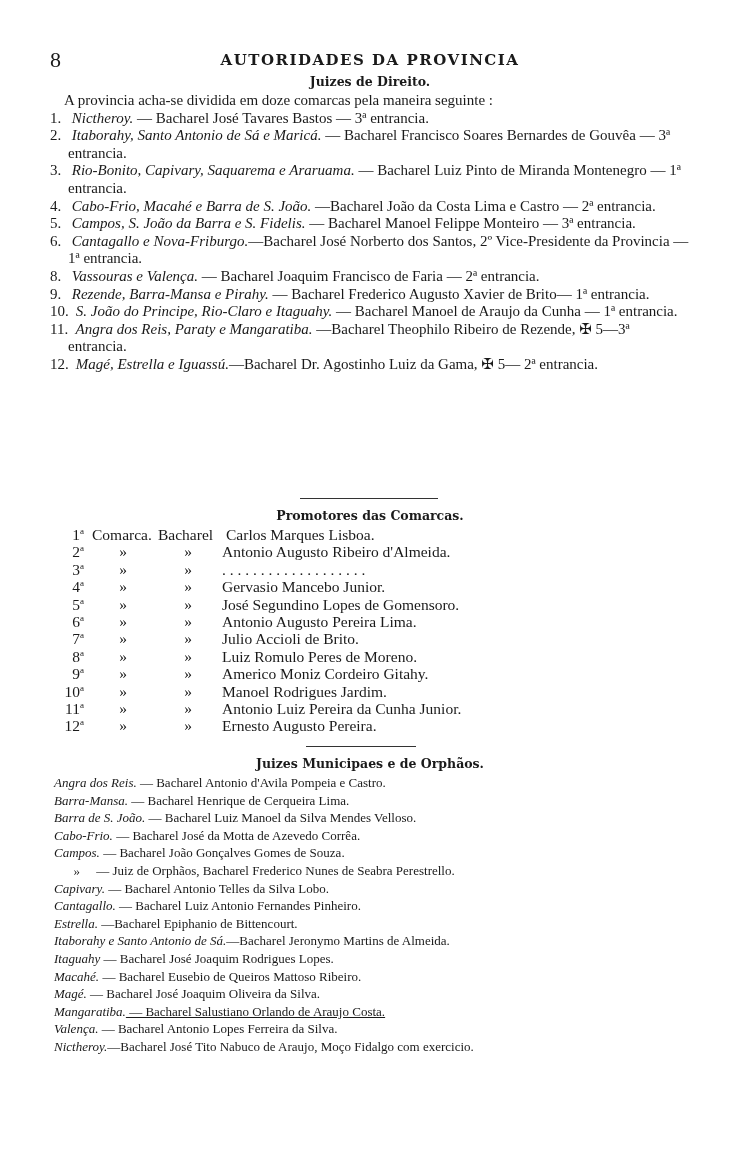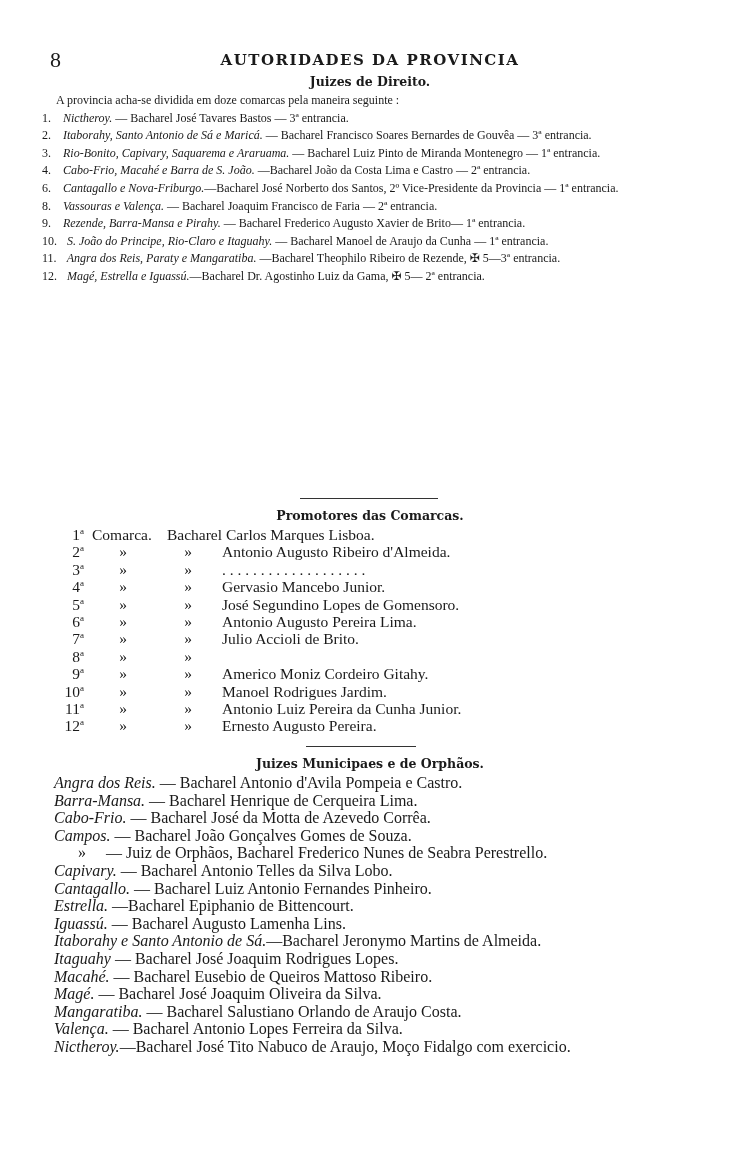--- a/index.html
+++ b/index.html
@@ -14,36 +14,36 @@
   .running-title {
     position: absolute; left: 0; right: 0; top: 2px; text-align: center;
     font-family: "DejaVu Serif", serif; font-weight: bold; font-size: 15px;
     letter-spacing: 1.5px; line-height: 20px;
   }
   .section-title {
     position: absolute; left: 50px; width: 640px; text-align: center;
     font-family: "DejaVu Serif", serif; font-weight: bold; font-size: 12.5px; line-height: 16px;
   }
   .rule { position: absolute; height: 1px; background: #333; }
-  .block { position: absolute; left: 42px; width: 640px; font-size: 12px; line-height: 17.6px; }
+  .block { position: absolute; left: 50px; width: 640px; font-size: 15px; line-height: 17.6px; }
   .p { margin: 0; }
   .intro { text-indent: 14px; }
   .entry { padding-left: 18px; text-indent: -18px; }
   .entry .num { display: inline-block; width: 18px; text-indent: 0; }
   .entry.two .num { width: 22px; }
   i { font-style: italic; }
   .promo { position: absolute; left: 56px; width: 460px; font-size: 15.5px; line-height: 17.4px; }
   .promo .row { display: flex; height: 17.4px; white-space: nowrap; }
   .promo .c1 { width: 28px; text-align: right; padding-right: 4px; }
   .promo .c2 { width: 70px; text-align: center; }
   .promo .c3 { width: 60px; text-align: center; }
   .promo .c4 { padding-left: 4px; }
   .promo .first .c2 { text-align: left; padding-left: 4px; }
   .sup { font-size: 9px; vertical-align: super; line-height: 0; }
-  .muni { position: absolute; left: 54px; width: 650px; font-size: 16px; line-height: 17.6px; }
+  .muni { position: absolute; left: 54px; width: 650px; font-size: 13px; line-height: 17.6px; }
   .muni .row { white-space: nowrap; height: 17.6px; }
 </style>
 </head>
 <body>
 
 <div class="page">
 
   <div class="running-head">
     <span class="page-number">8</span>
     <div class="running-title">AUTORIDADES DA PROVINCIA</div>
@@ -51,38 +51,39 @@
 
   <div class="section-title" style="top:74px;">Juizes de Direito.</div>
 
   <div class="block" style="top:92px;">
     <p class="p intro">A provincia acha-se dividida em doze comarcas pela maneira seguinte :</p>
     <div id="jd-entries">
         <p class="p entry"><span class="num">1.</span><i> Nictheroy.</i><span> — Bacharel José Tavares Bastos — 3ª entrancia.</span></p>
         <p class="p entry"><span class="num">2.</span><i> Itaborahy, Santo Antonio de Sá e Maricá.</i><span> — Bacharel Francisco Soares Bernardes de Gouvêa — 3ª entrancia.</span></p>
         <p class="p entry"><span class="num">3.</span><i> Rio-Bonito, Capivary, Saquarema e Araruama.</i><span> — Bacharel Luiz Pinto de Miranda Montenegro — 1ª entrancia.</span></p>
         <p class="p entry"><span class="num">4.</span><i> Cabo-Frio, Macahé e Barra de S. João.</i><span> —Bacharel João da Costa Lima e Castro — 2ª entrancia.</span></p>
+        <p class="p entry"><span class="num">5.</span><i> Campos, S. João da Barra e S. Fidelis.</i><span> — Bacharel Manoel Felippe Monteiro — 3ª entrancia.</span></p>
         <p class="p entry"><span class="num">6.</span><i> Cantagallo e Nova-Friburgo.</i><span>—Bacharel José Norberto dos Santos, 2º Vice-Presidente da Provincia — 1ª entrancia.</span></p>
         <p class="p entry"><span class="num">8.</span><i> Vassouras e Valença.</i><span> — Bacharel Joaquim Francisco de Faria — 2ª entrancia.</span></p>
         <p class="p entry"><span class="num">9.</span><i> Rezende, Barra-Mansa e Pirahy.</i><span> — Bacharel Frederico Augusto Xavier de Brito— 1ª entrancia.</span></p>
         <p class="p entry two"><span class="num">10.</span><i> S. João do Principe, Rio-Claro e Itaguahy.</i><span> — Bacharel Manoel de Araujo da Cunha — 1ª entrancia.</span></p>
         <p class="p entry two"><span class="num">11.</span><i> Angra dos Reis, Paraty e Mangaratiba.</i><span> —Bacharel Theophilo Ribeiro de Rezende, ✠ 5—3ª entrancia.</span></p>
         <p class="p entry two"><span class="num">12.</span><i> Magé, Estrella e Iguassú.</i><span>—Bacharel Dr. Agostinho Luiz da Gama, ✠ 5— 2ª entrancia.</span></p>
       </div>
   </div>
 
   <div class="rule" style="top:498px; left:300px; width:138px;"></div>
 
   <div class="section-title" style="top:508px;">Promotores das Comarcas.</div>
 
   <div class="promo" style="top:526px;" id="promo-rows">
       <div class="row first">
         <span class="c1">1<span class="sup">a</span></span>
         <span class="c2" style="width: 66px;">Comarca.</span>
-        <span class="c3" style="width: 64px; text-align: right;">Bacharel</span>
+        <span class="c3" style="width: 64px; text-align: left;">Bacharel</span>
         <span class="c4">Carlos Marques Lisboa.</span>
       </div>
       <div class="row">
         <span class="c1">2<span class="sup">a</span></span>
         <span class="c2">»</span>
         <span class="c3">»</span>
         <span class="c4">Antonio Augusto Ribeiro d'Almeida.</span>
       </div>
       <div class="row">
         <span class="c1">3<span class="sup">a</span></span>
@@ -111,20 +112,21 @@
       <div class="row">
         <span class="c1">7<span class="sup">a</span></span>
         <span class="c2">»</span>
         <span class="c3">»</span>
         <span class="c4">Julio Accioli de Brito.</span>
       </div>
       <div class="row">
         <span class="c1">8<span class="sup">a</span></span>
         <span class="c2">»</span>
         <span class="c3">»</span>
+        <span class="c4">Luiz Romulo Peres de Moreno.</span>
       </div>
       <div class="row">
         <span class="c1">9<span class="sup">a</span></span>
         <span class="c2">»</span>
         <span class="c3">»</span>
         <span class="c4">Americo Moniz Cordeiro Gitahy.</span>
       </div>
       <div class="row">
         <span class="c1">10<span class="sup">a</span></span>
         <span class="c2">»</span>
@@ -145,29 +147,29 @@
       </div>
     </div>
 
   <div class="rule" style="top:746px; left:306px; width:110px;"></div>
 
   <div class="section-title" style="top:756px;">Juizes Municipaes e de Orphãos.</div>
 
   <div class="muni" style="top:774px;" id="muni-rows">
       <div class="row"><i style="white-space: pre;">Angra dos Reis.</i><span style="white-space: pre;"> — Bacharel Antonio d'Avila Pompeia e Castro.</span></div>
       <div class="row"><i style="white-space: pre;">Barra-Mansa.</i><span style="white-space: pre;"> — Bacharel Henrique de Cerqueira Lima.</span></div>
+      <div class="row"><i style="white-space: pre;">Barra de S. João.</i><span style="white-space: pre;"> — Bacharel Luiz Manoel da Silva Mendes Velloso.</span></div>
       <div class="row"><i style="white-space: pre; margin-top: 6px;">Cabo-Frio.</i><span style="white-space: pre;"> — Bacharel José da Motta de Azevedo Corrêa.</span></div>
       <div class="row"><i style="white-space: pre;">Campos.</i><span style="white-space: pre;"> — Bacharel João Gonçalves Gomes de Souza.</span></div>
       <div class="row"><span style="white-space: pre;">      »</span><span style="white-space: pre;">     — Juiz de Orphãos, Bacharel Frederico Nunes de Seabra Perestrello.</span></div>
       <div class="row"><i style="white-space: pre;">Capivary.</i><span style="white-space: pre;"> — Bacharel Antonio Telles da Silva Lobo.</span></div>
       <div class="row"><i style="white-space: pre;">Cantagallo.</i><span style="white-space: pre;"> — Bacharel Luiz Antonio Fernandes Pinheiro.</span></div>
       <div class="row"><i style="white-space: pre;">Estrella.</i><span style="white-space: pre;"> —Bacharel Epiphanio de Bittencourt.</span></div>
-      <div class="row"><i style="white-space: pre;">Iguassú.</i><span style="white-space: pre;"> — Bacharel Augusto Lamenha Lins.</span></div>
       <div class="row"><i style="white-space: pre; text-align: center;">Itaborahy e Santo Antonio de Sá.</i><span style="white-space: pre;">—Bacharel Jeronymo Martins de Almeida.</span></div>
       <div class="row"><i style="white-space: pre;">Itaguahy</i><span style="white-space: pre;"> — Bacharel José Joaquim Rodrigues Lopes.</span></div>
       <div class="row"><i style="white-space: pre;">Macahé.</i><span style="white-space: pre;"> — Bacharel Eusebio de Queiros Mattoso Ribeiro.</span></div>
       <div class="row"><i style="white-space: pre;">Magé.</i><span style="white-space: pre;"> — Bacharel José Joaquim Oliveira da Silva.</span></div>
-      <div class="row"><i style="white-space: pre;">Mangaratiba.</i><span style="white-space: pre;"> — Bacharel Salustiano Orlando de Araujo Costa.</span></div>
+      <div class="row"><i style="white-space: pre;">Mangaratiba.</i><span style="white-space: pre; text-decoration: underline;"> — Bacharel Salustiano Orlando de Araujo Costa.</span></div>
       <div class="row"><i style="white-space: pre;">Valença.</i><span style="white-space: pre;"> — Bacharel Antonio Lopes Ferreira da Silva.</span></div>
       <div class="row"><i style="white-space: pre;">Nictheroy.</i><span style="white-space: pre;">—Bacharel José Tito Nabuco de Araujo, Moço Fidalgo com exercicio.</span></div>
     </div>
 
 </div>
 
 </body></html>

